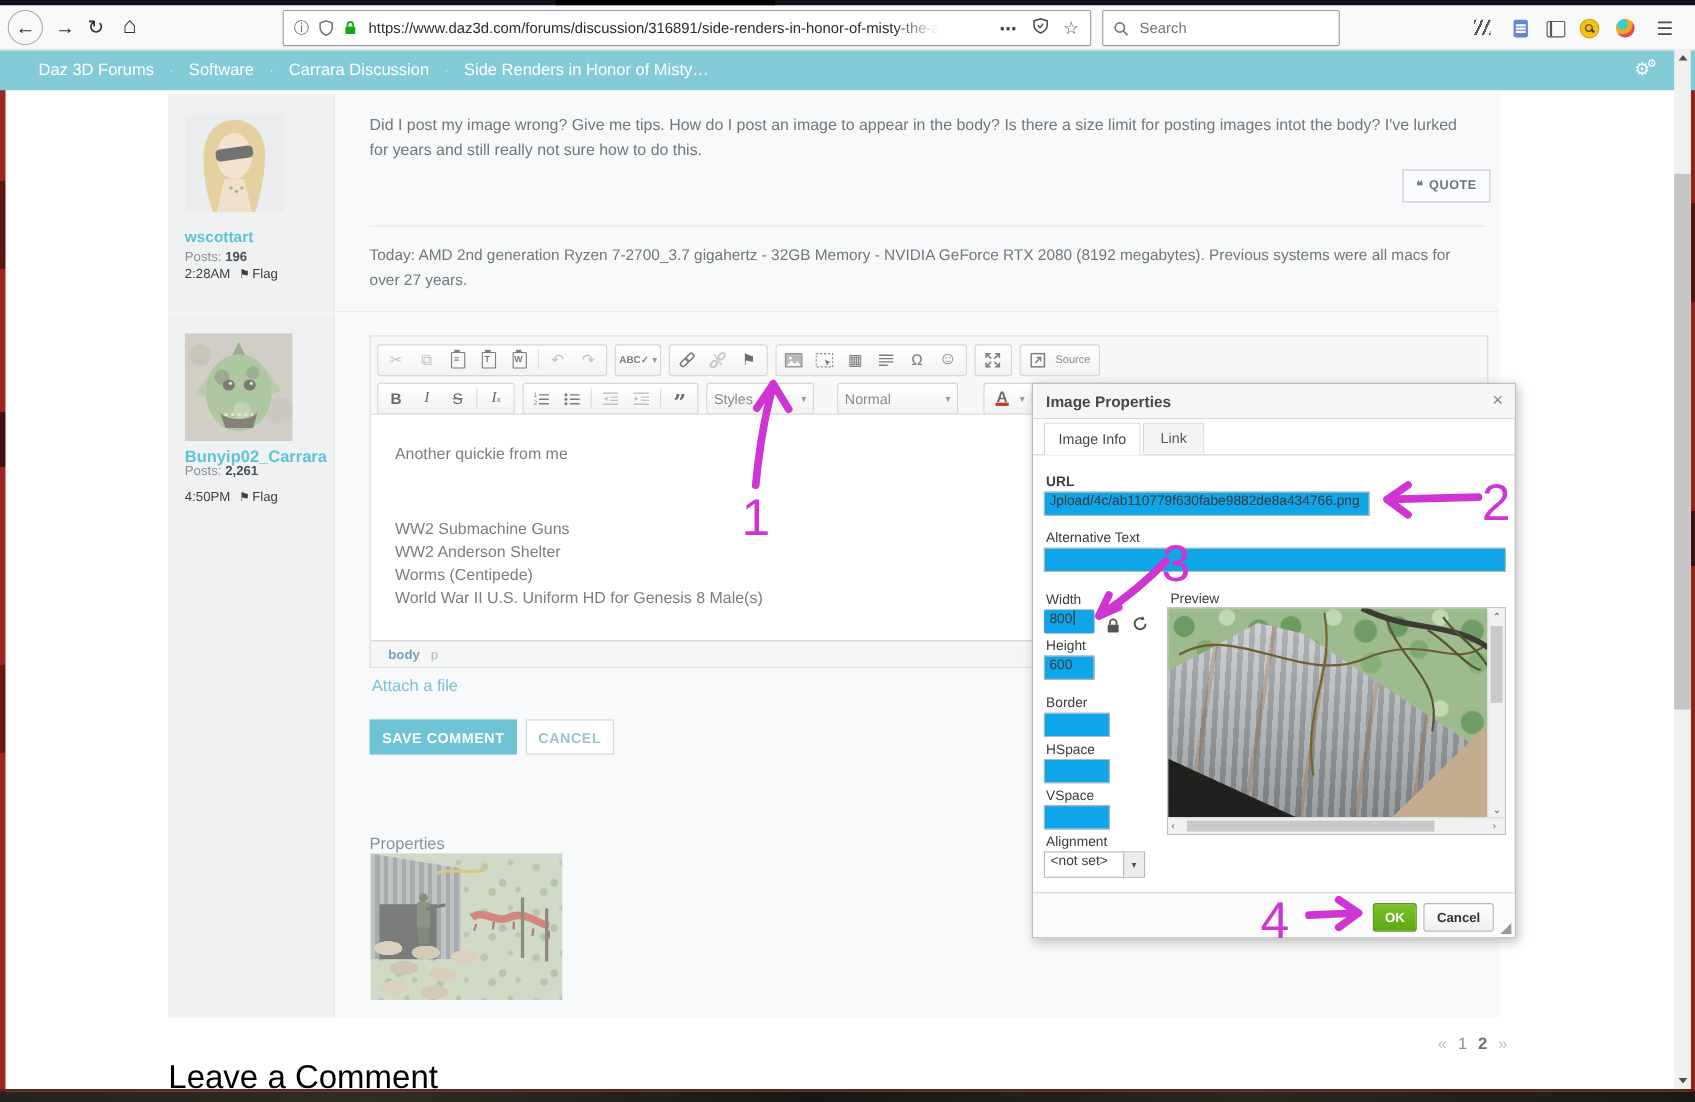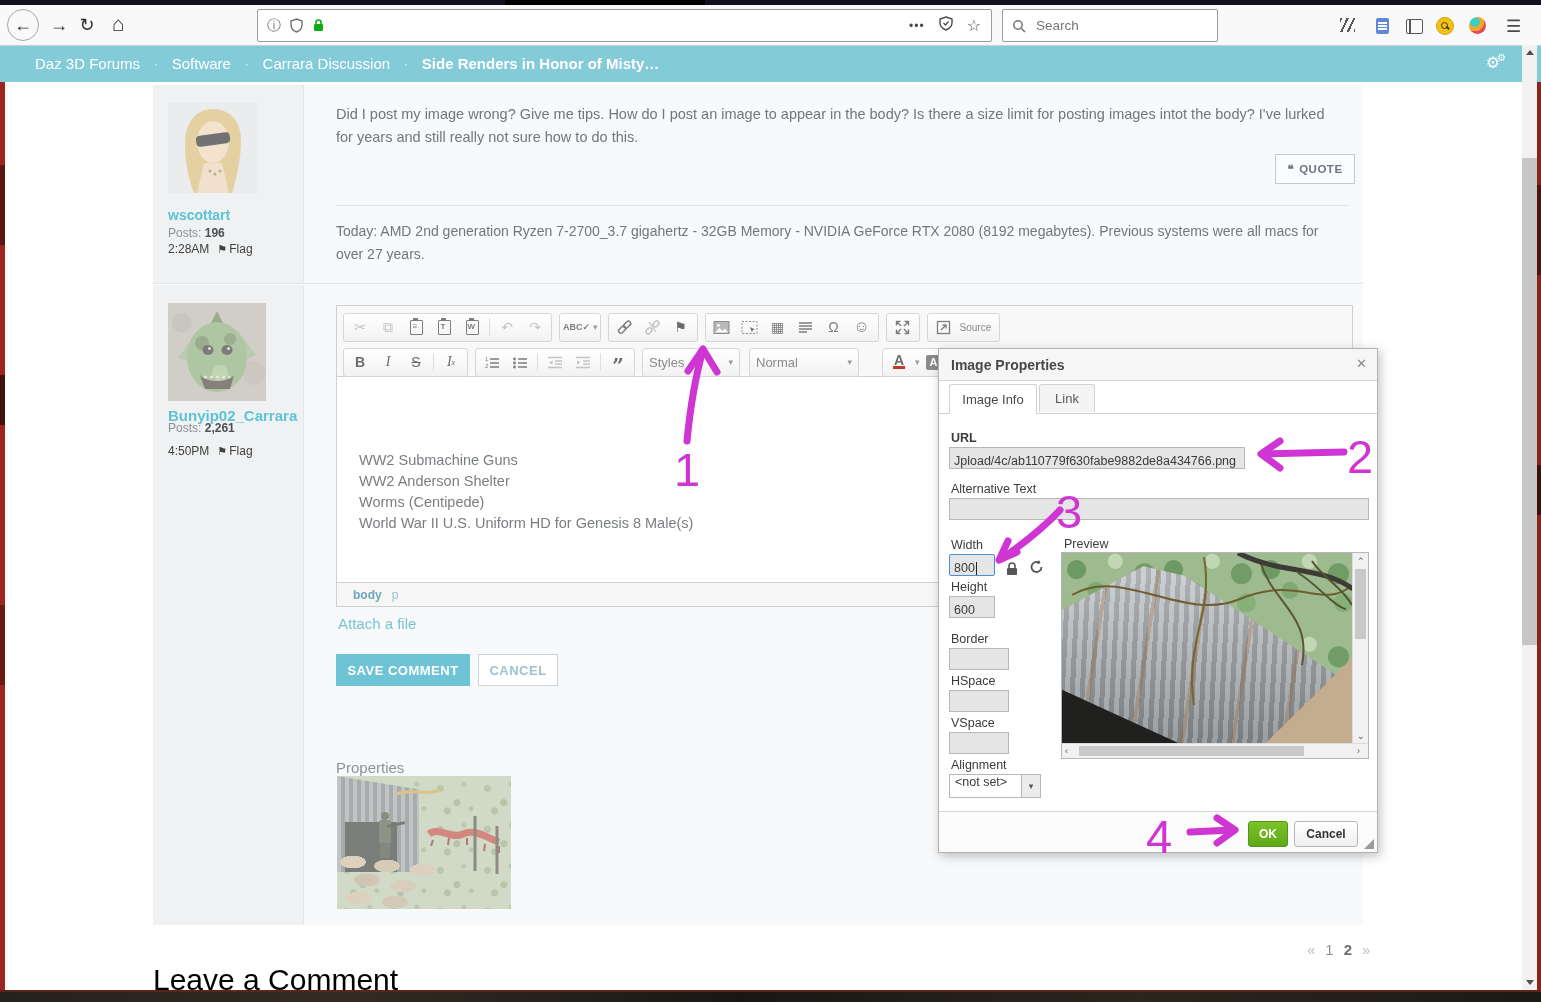--- a/index.html
+++ b/index.html
@@ -27,21 +27,21 @@
   .sbicon:before{content:"";position:absolute;left:2px;top:0;bottom:0;width:1.5px;background:#56565b}
   .badgeicon{width:16px;height:16px;border-radius:50%;background:#f6c211;border:1px solid #caa50e;position:relative}
   .badgeicon:before{content:"";position:absolute;left:4px;top:4px;width:5px;height:5px;border:1.5px solid #3a3a3a;border-radius:50%}
   .badgeicon:after{content:"";position:absolute;left:9px;top:9px;width:4px;height:1.5px;background:#3a3a3a;transform:rotate(45deg)}
   .fxicon{width:17px;height:17px;border-radius:50%;background:radial-gradient(circle at 35% 30%,#36d1c4 0 28%,#f6a623 32% 55%,#e2495b 58% 78%,#8a4cd6 80%)}
   
   .tealbar{left:0;top:45px;width:1541px;height:37px;background:#84cbd8;z-index:5;display:flex;align-items:center;color:#fff}
   .crumb{font-size:15px;margin-left:14px;cursor:pointer}
   .crumb.first{margin-left:35px}
   .crumbsep{font-size:11px;margin-left:14px;opacity:.85}
-  .crumb.current{font-weight:bold}
+  .crumb.current{font-weight:normal}
   .gearwrap{position:absolute;right:32px;top:8px;color:#fff}
   
   .leftstripe{left:0;top:45px;width:5px;height:948px;z-index:4;
     background:repeating-linear-gradient(180deg,#9e2620 0 120px,#58170f 120px 200px,#9e2620 200px 330px,#431210 330px 380px,#9e2620 380px 560px,#6b1a13 560px 640px,#9e2620 640px 900px)}
   .rightedge{left:1537px;top:45px;width:4px;height:948px;z-index:4;
     background:repeating-linear-gradient(180deg,#8f221b 0 140px,#4e150f 140px 230px,#8f221b 230px 420px,#3c100c 420px 470px,#8f221b 470px 900px)}
   .bottomstrip{left:0;top:990px;width:1541px;height:12px;z-index:7;border-top:2px solid #5e241c;
     background:linear-gradient(90deg,#25211c,#332b23 22%,#191714 48%,#2c251e 74%,#1c1915)}
   
   .vscroll{left:1522px;top:45px;width:15px;height:945px;background:#f1f1f1;z-index:6}
@@ -102,21 +102,21 @@
   .dialog{position:absolute;left:938px;top:348px;width:440px;height:505px;background:#fff;border:1px solid #b2b2b2;z-index:8;box-shadow:2px 3px 10px rgba(0,0,0,.25);box-sizing:border-box}
   .dtitle{position:absolute;left:0;top:0;right:0;height:31px;background:#f6f6f6;border-bottom:1px solid #d7d7d7;display:flex;align-items:center}
   .dtitle span{margin-left:12px;font-weight:bold;font-size:14px;color:#484848}
   .dclose{position:absolute;right:10px;top:7px;color:#8a8a8a;font-size:13px;cursor:pointer}
   .dtabs{position:absolute;left:0;top:31px;right:0;height:33px;border-bottom:1px solid #d1d1d1}
   .dtab{position:absolute;top:4px;height:28px;border:1px solid #d1d1d1;border-bottom:none;border-radius:3px 3px 0 0;display:flex;align-items:center;justify-content:center;font-size:13px;color:#484848;cursor:pointer;box-sizing:border-box}
   .dtab.active{background:#fff;height:30px;top:4px;z-index:2;border-bottom:1px solid #fff;margin-bottom:-1px}
   .dtab.inactive{background:#f4f4f4;color:#5a5a5a}
   .dlbl{position:absolute;font-size:12.5px;color:#3b3b3b}
   .dlbl.b{font-weight:bold}
-  .dfld{position:absolute;height:22px;border:1px solid #b7b7b7;background:#e5e5e5;font-size:12.5px;color:#3b3b3b;display:flex;align-items:flex-end;padding:0 4px;box-sizing:border-box;white-space:nowrap;overflow:hidden}
+  .dfld{position:absolute;height:22px;border:1px solid #b7b7b7;background:#0ea5e9;font-size:12.5px;color:#3b3b3b;display:flex;align-items:flex-start;padding:0 4px;box-sizing:border-box;white-space:nowrap;overflow:hidden}
   .dfld.focus{border:1px solid #4a90d9;border-radius:2px}
   .tcaret{display:inline-block;width:1px;height:13px;background:#222;margin-left:1px}
   .dselect{position:absolute;height:24px;border:1px solid #b7b7b7;background:#fff;font-size:12.5px;color:#3b3b3b;display:flex;align-items:flex-start;box-sizing:border-box;cursor:pointer}
   .dselect .val{flex:1;padding-left:5px}
   .dselect .btn{width:18px;height:100%;background:#ececec;border-left:1px solid #b7b7b7;display:flex;align-items:center;justify-content:center;font-size:9px;color:#555}
   .dfooter{position:absolute;left:0;right:0;top:462px;bottom:0;background:#fbfbfb;border-top:1px solid #d7d7d7}
   .okbtn{position:absolute;left:309px;top:9px;width:40px;height:26px;background:linear-gradient(#7cc32a,#5da815);border:1px solid #55941c;border-radius:3px;color:#fff;font-weight:bold;font-size:12px;display:flex;align-items:center;justify-content:center;cursor:pointer;box-sizing:border-box}
   .cnbtn{position:absolute;left:355px;top:9px;width:64px;height:26px;background:linear-gradient(#fff,#efefef);border:1px solid #b8b8b8;border-radius:3px;color:#333;font-weight:bold;font-size:12px;display:flex;align-items:center;justify-content:center;cursor:pointer;box-sizing:border-box}
   .rsz{position:absolute;right:3px;bottom:3px;width:0;height:0;border-left:10px solid transparent;border-bottom:10px solid #9a9a9a;cursor:nwse-resize}
   
@@ -170,20 +170,21 @@
       <svg width="13" height="15" viewBox="0 0 13 15">
           <path d="M6.5 1 12 3v4c0 4-3 6-5.5 7C4 13 1 11 1 7V3z" fill="none" stroke="#717175" stroke-width="1.4"></path>
         </svg>
     </span>
     <span class="uicon">
       <svg width="13" height="15" viewBox="0 0 13 15">
           <rect x="2" y="6" width="9" height="7" rx="1" fill="#12a913"></rect>
           <path d="M4 6V4.5a2.5 2.5 0 0 1 5 0V6" fill="none" stroke="#12a913" stroke-width="1.6"></path>
         </svg>
     </span>
+    <span class="urltext">https://www.daz3d.com/forums/discussion/316891/side-renders-in-honor-of-misty-the-a</span>
     <span class="urlright">
       <span style="font-size:12px;letter-spacing:1px">•••</span>
       <span>
         <svg width="14" height="15" viewBox="0 0 14 15">
             <path d="M7 1 13 3v4c0 4-3.5 6-6 7-2.5-1-6-3-6-7V3z" fill="none" stroke="#4a4a4f" stroke-width="1.4"></path>
             <path d="M4.5 7l2 2 3-3.5" fill="none" stroke="#4a4a4f" stroke-width="1.3"></path>
           </svg>
       </span>
       <span style="font-size:16px">☆</span>
     </span>
@@ -436,41 +437,42 @@
                 <path d="M2 5.5v4l3.5-2Z" fill="#c3c3c3"></path>
               </svg>
           </span>
           <span class="tbsep"></span>
           <span class="tb-btn" style="font-family:'DejaVu Serif',serif;font-weight:bold;font-size:20px;color:#6b6b6b;line-height:10px;padding-top:8px">”</span>
         </span>
         <span class="ddbox" style="width:84px">
             <span>Styles</span>
             <span class="caret">▾</span>
           </span>
-        <span class="ddbox" style="width:96px;margin-left:2px">
+        <span class="ddbox" style="width:96px;margin-left:14px">
             <span>Normal</span>
             <span class="caret">▾</span>
           </span>
         <span class="tb-group" style="margin-left:16px">
           <span class="tb-btn" style="flex-direction:column;line-height:11px;font-weight:bold;color:#6b6b6b">
               <span>A</span>
               <span style="display:block;width:12px;height:3px;background:#c0392b"></span>
             </span>
           <span class="caret">▾</span>
           <span class="tb-btn">
               <span style="display:inline-flex;width:15px;height:15px;background:#8a8a8a;border-radius:2px;color:#fff;font-weight:bold;font-size:11px;align-items:center;justify-content:center">A</span>
             </span>
           <span class="caret">▾</span>
         </span>
         <span class="tb-group">
           <span class="tb-btn" style="font-weight:bold;color:#8a8a8a">?</span>
         </span>
       </div>
     </div>
     <div class="edcontent">
+      <div class="edline">Another quickie from me</div>
       <div class="edspacer"></div>
       <div class="edline">WW2 Submachine Guns</div>
       <div class="edline">WW2 Anderson Shelter</div>
       <div class="edline">Worms (Centipede)</div>
       <div class="edline">World War II U.S. Uniform HD for Genesis 8 Male(s)</div>
     </div>
     <div class="edstatus">
       <span class="pb">body</span>
       <span class="pp">p</span>
     </div>

